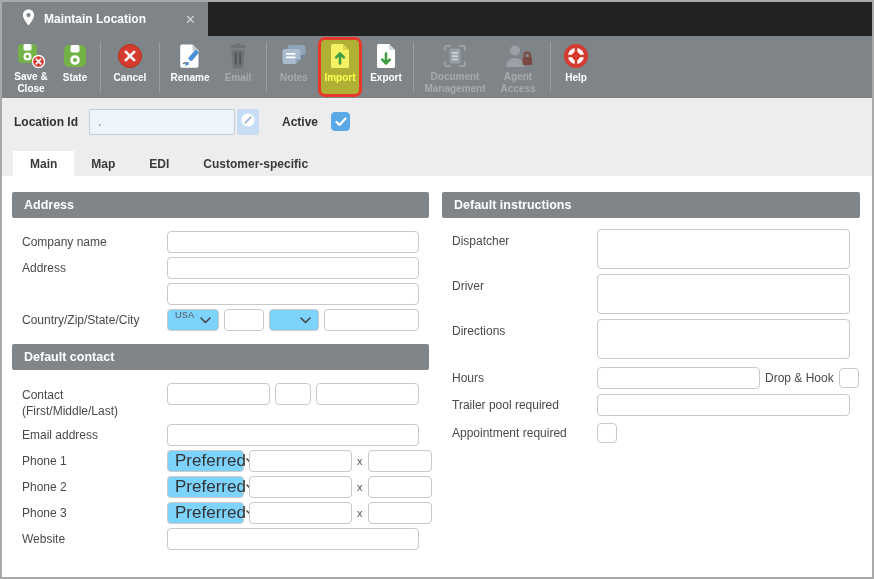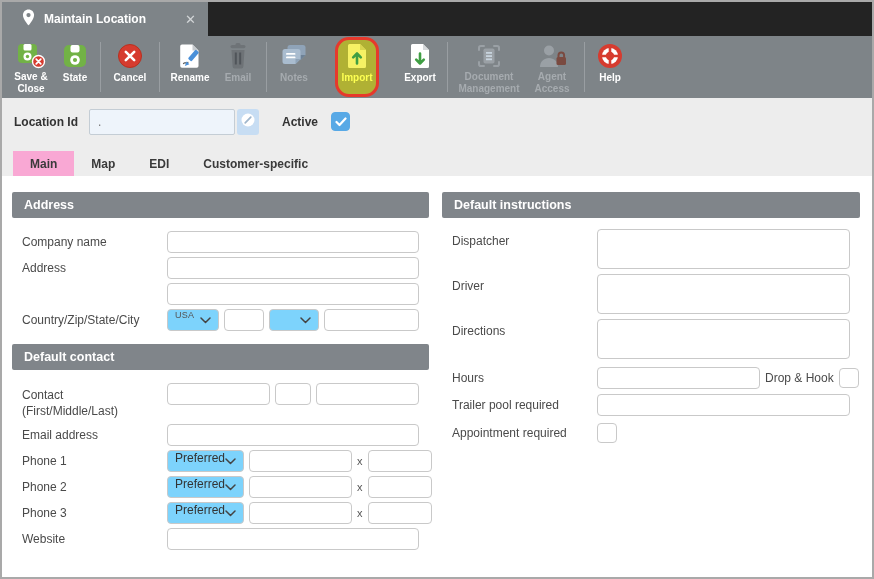--- a/index.html
+++ b/index.html
@@ -12,54 +12,54 @@
   .doc-tab .title { color:#fff; font-size:12px; font-weight:bold; margin-left:9px; }
   .doc-tab .close { margin-left:auto; color:#d3d6d8; font-size:13px; line-height:1; }
 
   
   .toolbar { height:62px; background:#7e8488; display:flex; align-items:center; padding:0 5px; flex:none; }
   .tbtn { display:flex; flex-direction:column; align-items:center; justify-content:flex-start; height:56px; padding-top:2px; margin:0 1px; }
   .tbtn .ic { height:30px; display:flex; align-items:center; justify-content:center; }
   .tbtn .tl { font-size:10px; font-weight:bold; color:#fff; text-align:center; line-height:1.18; margin-top:1px; }
   .tbtn.disabled .tl { color:#a6abaf; }
   .tbtn.w46{width:46px}.tbtn.w38{width:38px}.tbtn.w48{width:48px}.tbtn.w44{width:44px}.tbtn.w42{width:42px}.tbtn.w70{width:70px}.tbtn.w52{width:52px}
-  .tbtn.import-hl { background:#b0b134; border:3px solid #e6392c; border-radius:14px; height:60px; padding-top:1px; margin:0 19px; }
+  .tbtn.import-hl { background:#b0b134; border:3px solid #e6392c; border-radius:7px; height:60px; padding-top:1px; margin:0 2px; }
   .tbtn.import-hl .tl { color:#fdff52; }
   .tsep { width:1px; height:50px; background:#999ea2; margin:0 5px; flex:none; }
 
   
   .idrow { height:47px; background:#ededed; display:flex; align-items:center; padding-left:12px; flex:none; }
   .idrow .lbl { font-size:12px; font-weight:bold; color:#333; }
   .id-input { width:146px; height:26px; background:#eef4fb; border:1px solid #c4cdd5; border-radius:2px; font-size:12px; color:#777; padding:0 8px; margin-left:11px; outline:none; font-family:inherit; }
   .lookup-btn { width:22px; height:26px; background:#c7ddf3; border:none; border-radius:3px; margin-left:2px; display:flex; align-items:center; justify-content:center; cursor:pointer; }
   .idrow .active-lbl { margin-left:23px; }
   .cb { width:19px; height:19px; border:1px solid #c9c9c9; border-radius:4px; background:#fff; flex:none; display:flex; align-items:center; justify-content:center; }
   .cb.checked { background:#58a9e6; border-color:#58a9e6; }
   .idrow .cb { margin-left:13px; }
 
   
   .tabstrip { height:31px; background:#ededed; display:flex; align-items:flex-end; padding-left:11px; flex:none; }
   .tab { height:25px; padding:0 17px; display:flex; align-items:center; font-size:12px; font-weight:bold; color:#3a3a3a; cursor:default; }
-  .tab.active { background:#f9a8d4; }
+  .tab.active { background:#ffffff; }
 
   
   .content { flex:1; background:#fff; display:flex; padding:0 12px 0 10px; overflow:hidden; }
   .col-left { width:417px; flex:none; }
   .col-right { flex:1; margin-left:13px; }
   .sec-hdr { height:26px; background:#80858a; border-radius:2px; color:#fff; font-weight:bold; font-size:12.5px; display:flex; align-items:center; padding-left:12px; }
   .mt16{margin-top:16px}.mt13{margin-top:13px}.mt11{margin-top:11px}.mt8{margin-top:8px}.mt7{margin-top:7px}.mt5{margin-top:5px}.mt4{margin-top:4px}
   .frow { display:flex; align-items:center;gap:10px; }
   .frow.top { align-items:flex-start; }
   .frow > label { width:145px; padding-left:10px; font-size:12px; color:#4a4a4a; flex:none; }
   .frow.top > label { padding-top:4px; line-height:16px; }
   .ctrls { flex:1; display:flex; align-items:center; margin-right:10px; gap:5px; min-width:0; }
   .ti { height:22px; border:1px solid #c9c9c9; border-radius:4px; background:#fff; flex:1; min-width:0; font-size:12px; color:#333; padding:0 6px; outline:none; font-family:inherit; }
   .ta { height:40px; border:1px solid #c9c9c9; border-radius:4px; background:#fff; flex:1; resize:none; font-size:12px; color:#333; padding:3px 6px; outline:none; font-family:inherit; }
   .sel { height:22px; border:1px solid #c9c9c9; border-radius:4px; background:#7dd3fc; display:flex; align-items:flex-start; justify-content:space-between; padding:0 7px; cursor:default; }
-  .sel .sv { font-size:12px; color:#333; }
+  .sel .sv { font-size:17px; color:#333; }
   .sel.usa .sv { font-size:9px; color:#555; letter-spacing:.3px; }
   .wf{flex:none!important}
   .w-usa{width:52px}.w-zip{width:40px}.w-state{width:50px}.w-mid{width:36px}
   .w-ptype{width:77px}.w-phone{width:103px}.w-ext{width:64px}.w-hours{width:163px}
   .xsep { font-size:11px; color:#555; flex:none; }
   .sub { display:block; }
   .dh-lbl { margin-left:auto; font-size:12px; color:#4a4a4a; flex:none; }
   .cb20 { width:20px; height:20px; }
 </style>
 </head>

